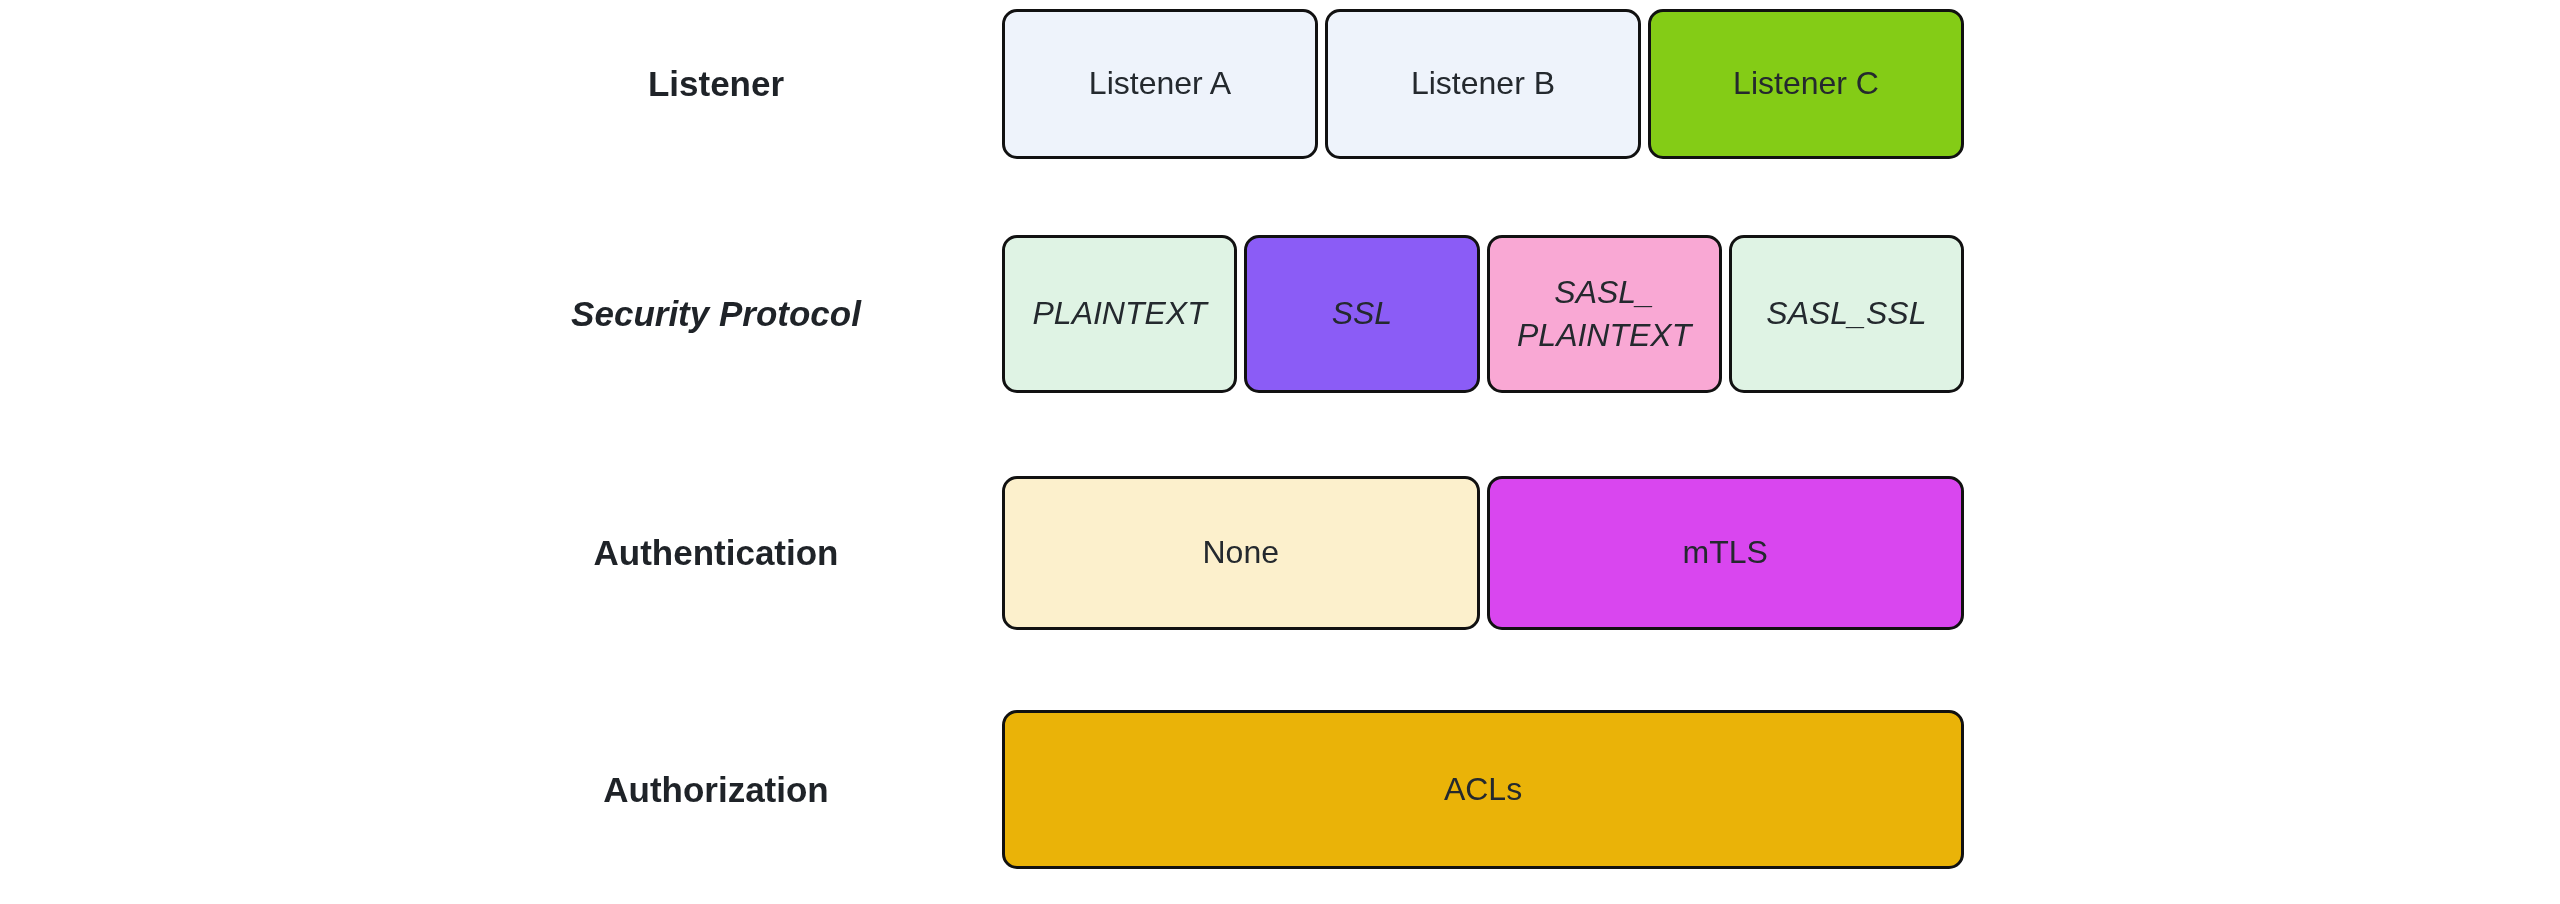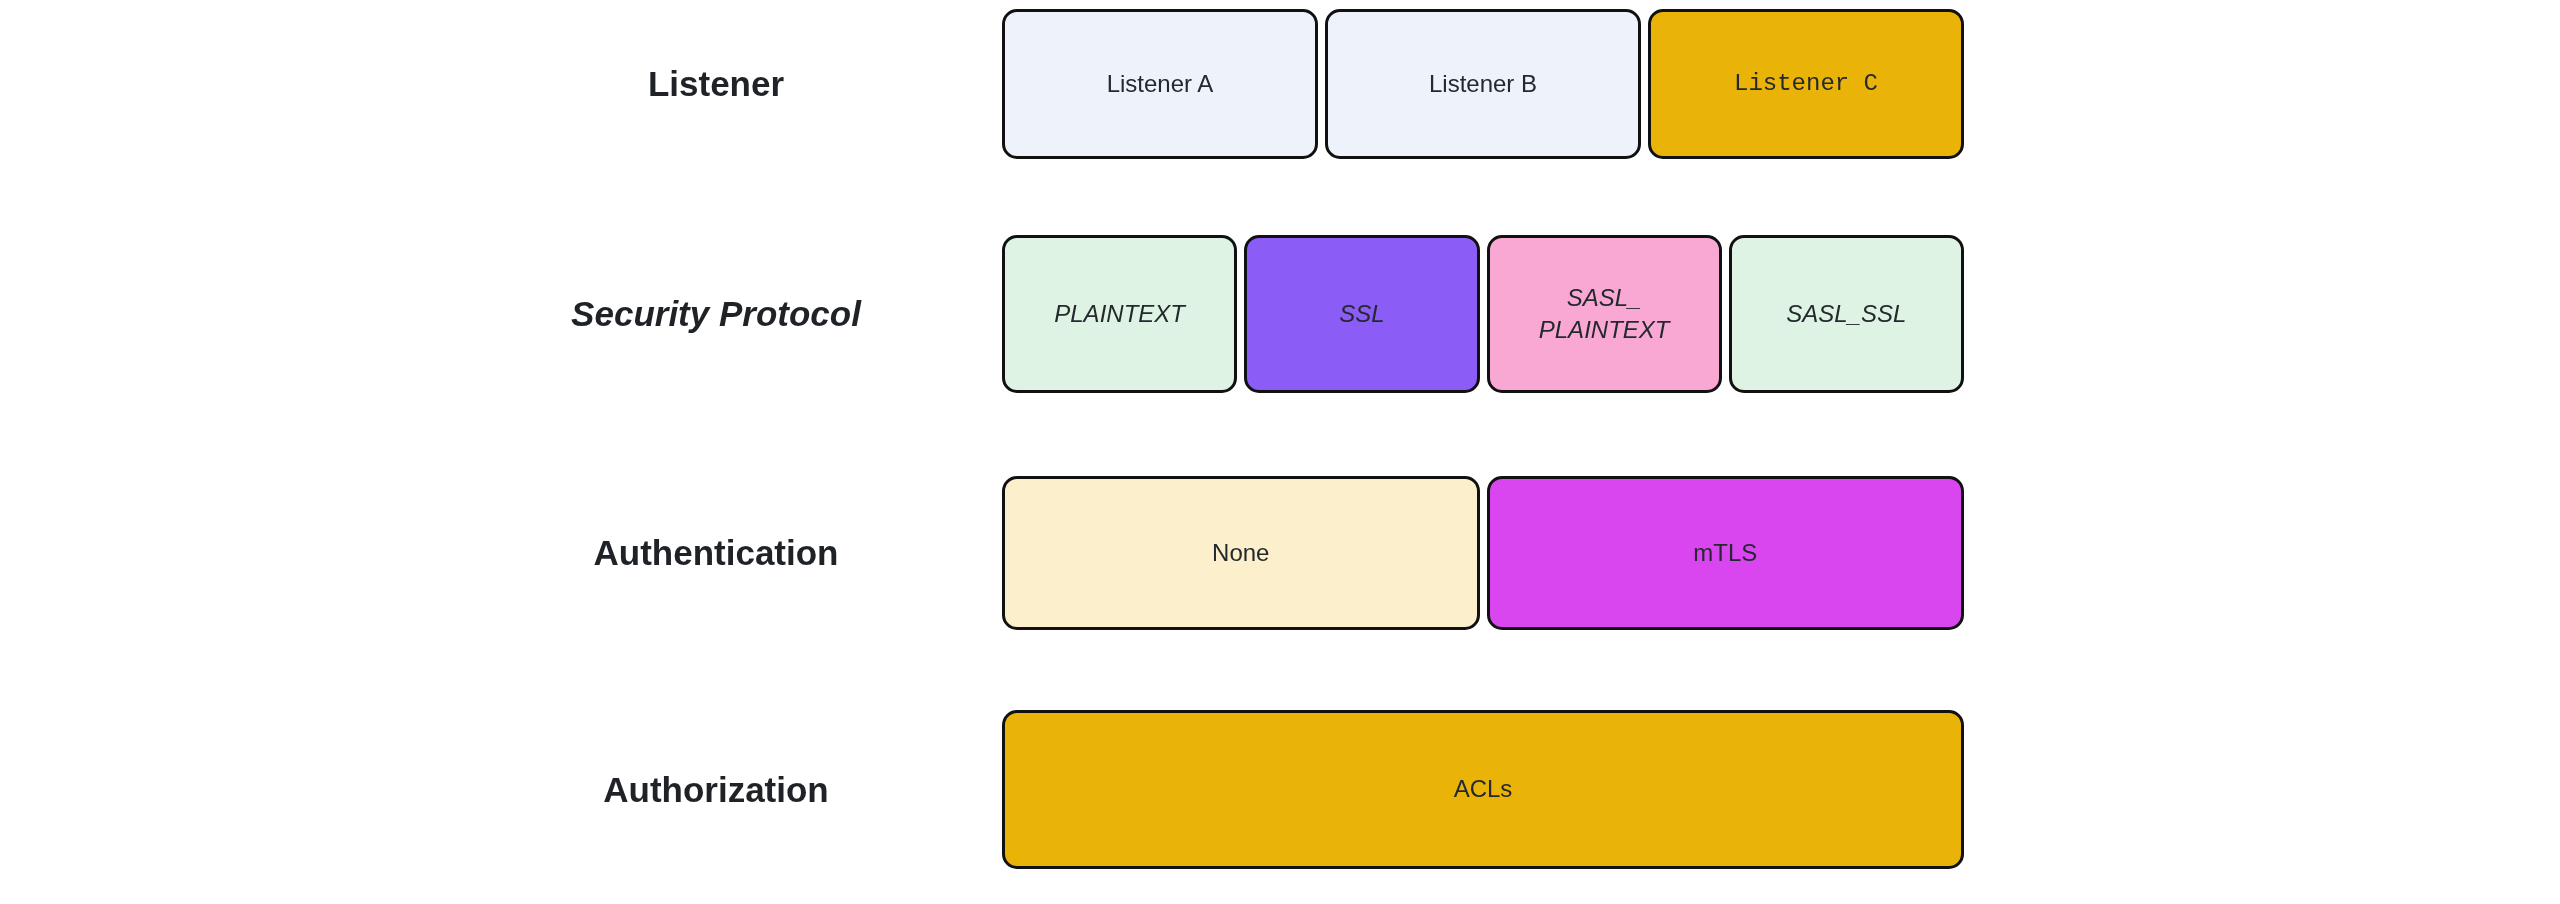--- a/index.html
+++ b/index.html
@@ -47,37 +47,37 @@
   }
   .node {
     flex: 1 1 0;
     box-sizing: border-box;
     border: 3.5px solid #111111;
     border-radius: 15px;
     display: flex;
     align-items: center;
     justify-content: center;
     text-align: center;
-    font-size: 24px;
+    font-size: 32px;
     line-height: 1.35;
     color: #24292E;
     white-space: pre-line;
   }
 </style>
 </head>
 <body>
 
 <div class="canvas">
 
   <section class="row r1">
     <div class="row-label">Listener</div>
     <div class="boxes">
       <div class="node" style="background-color: rgb(238, 243, 251);">Listener A</div>
       <div class="node" style="background-color: rgb(238, 243, 251);">Listener B</div>
-      <div class="node" style="background-color: #eab308; font-family: Liberation Mono, monospace;">Listener C</div>
+      <div class="node" style="background-color: #84cc16;">Listener C</div>
     </div>
   </section>
 
   <section class="row r2">
     <div class="row-label">Security Protocol</div>
     <div class="boxes">
       <div class="node" style="background-color: rgb(223, 243, 228);">PLAINTEXT</div>
       <div class="node" style="background-color: #8b5cf6;">SSL</div>
       <div class="node" style="background-color: #f9a8d4;">SASL_
 PLAINTEXT</div>

